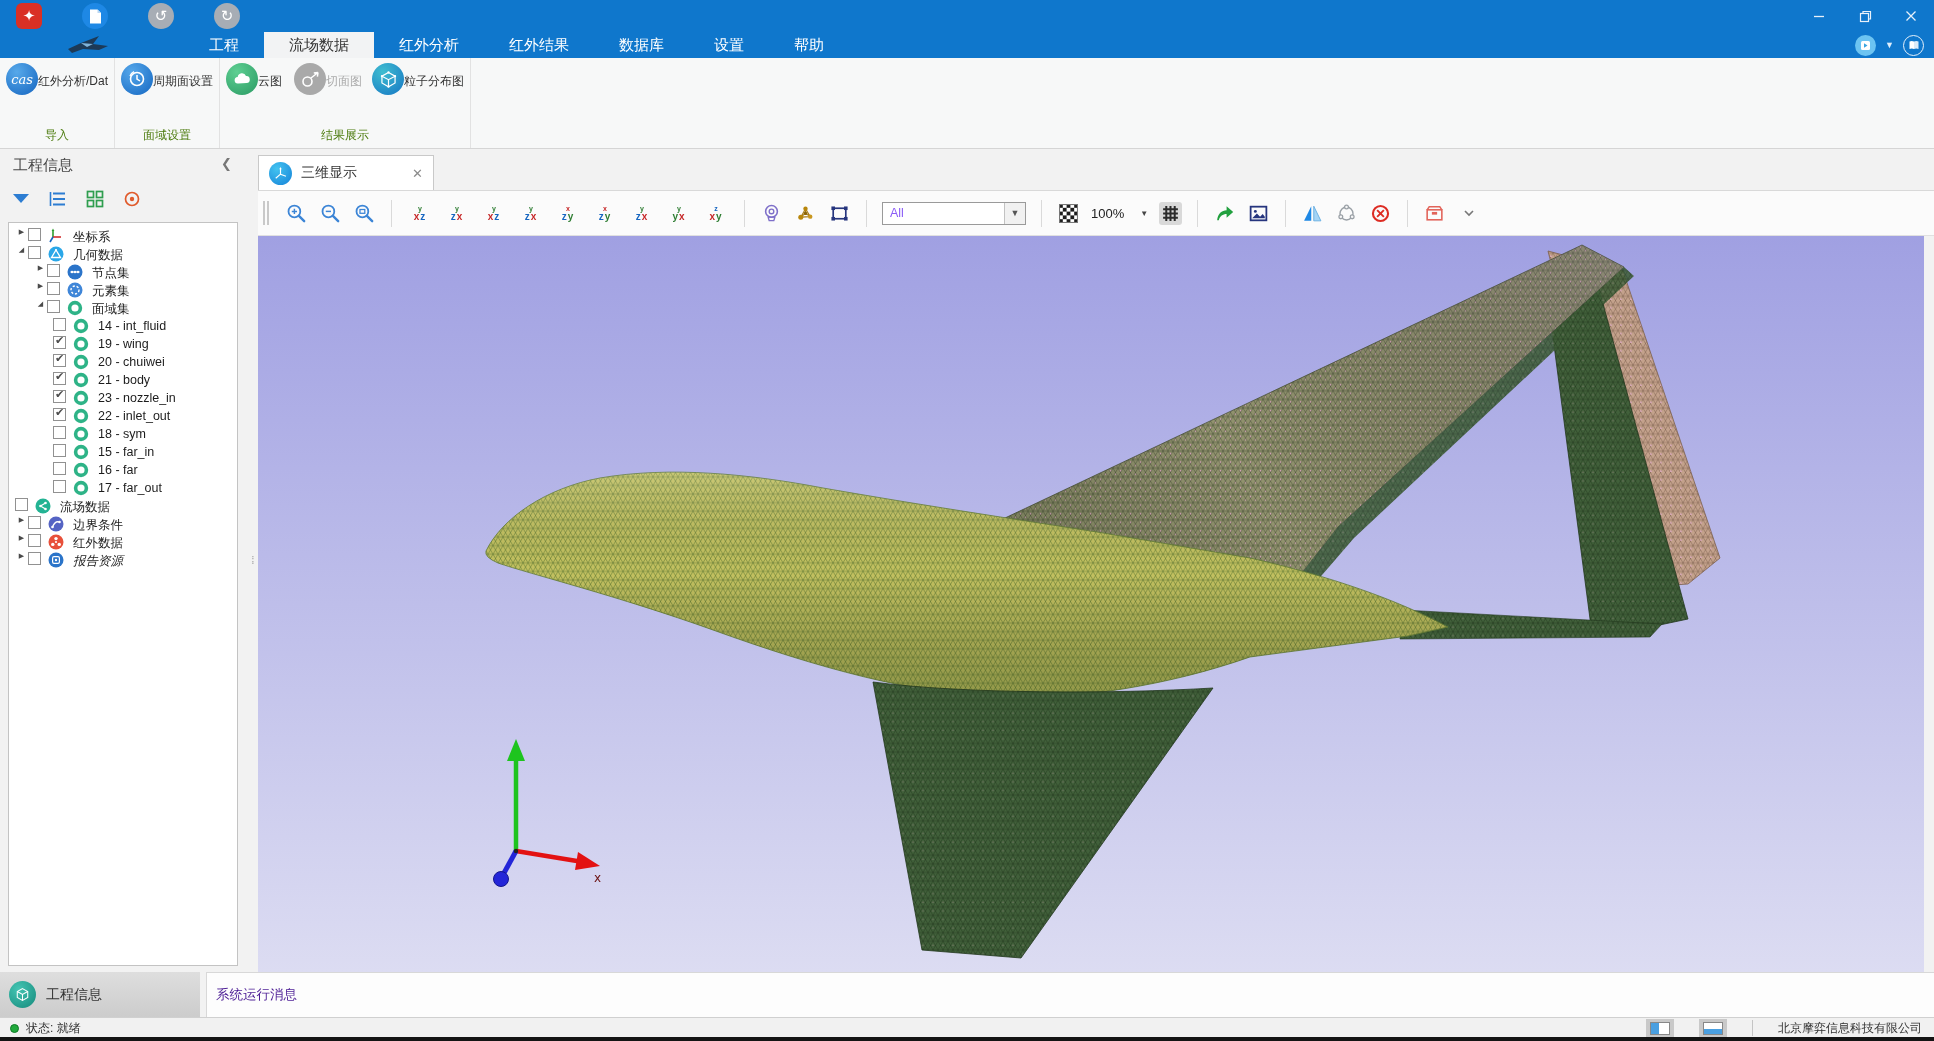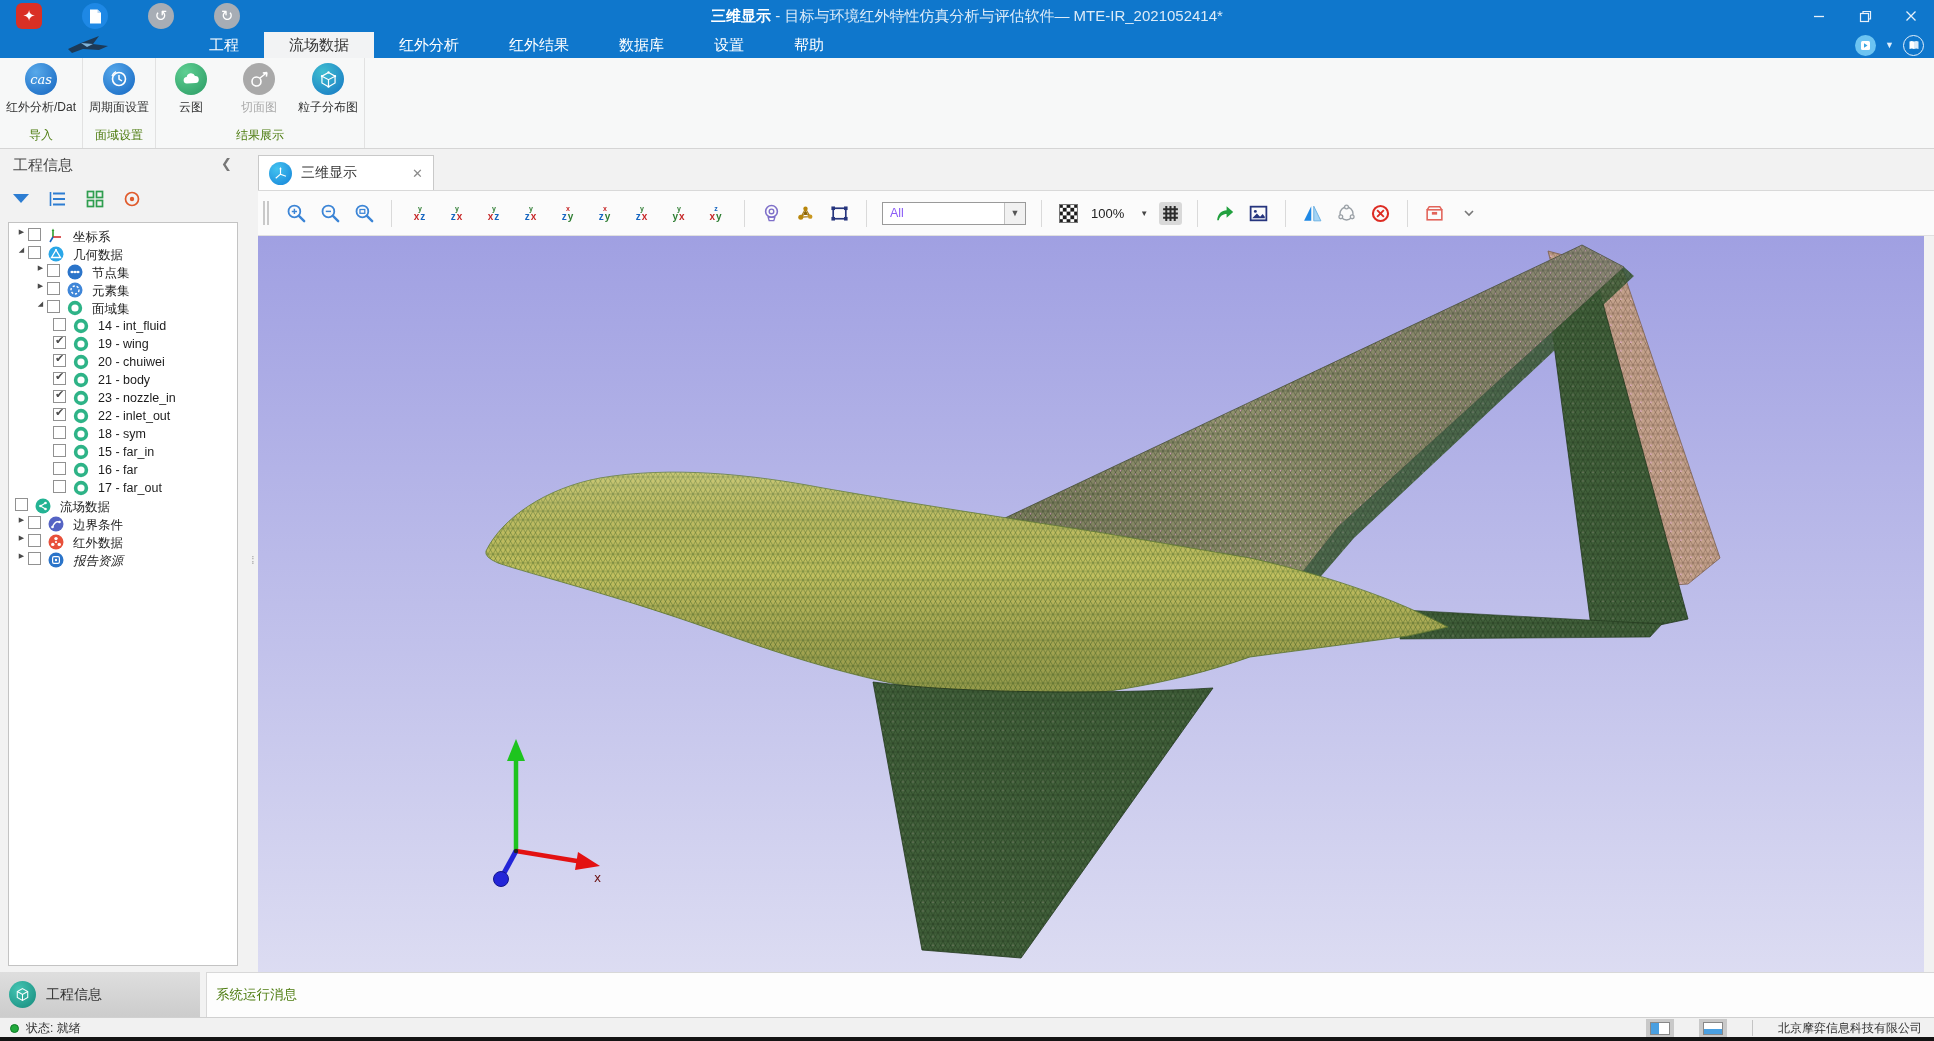--- a/index.html
+++ b/index.html
@@ -28,21 +28,21 @@
   .menu-tab.active{background:#f2f3f4;color:#333;}
   .menu-right{position:absolute;right:10px;top:0;height:26px;display:flex;align-items:center;gap:9px;}
   .mr-circle{width:21px;height:21px;border-radius:50%;background:#6cc4f2;display:flex;align-items:center;justify-content:center;}
   .mr-caret{color:#dfeefb;font-size:9px;}
   .mr-help{width:21px;height:21px;border-radius:50%;border:1.5px solid #e6f1fb;display:flex;align-items:center;justify-content:center;}
 
   
   .ribbon{position:absolute;left:0;top:58px;right:0;height:91px;background:#f7f8f8;border-bottom:1px solid #d5d5d5;display:flex;z-index:28;}
   .rgroup{display:flex;flex-direction:column;align-items:center;border-right:1px solid #e2e2e2;padding:0 6px;}
   .rbtns{display:flex;gap:10px;padding-top:5px;}
-  .rbtn{display:flex;flex-direction:column;align-items:center;min-width:58px;}
+  .rbtn{display:flex;flex-direction:row;align-items:center;min-width:58px;}
   .ricon{width:32px;height:32px;border-radius:50%;display:flex;align-items:center;justify-content:center;}
   .ricon.cas-bg{background:radial-gradient(circle at 34% 28%,#57a9ea,#1565c0);}
   .ricon.clock-bg{background:radial-gradient(circle at 34% 28%,#55a7ea,#1467c2);}
   .ricon.cloud-bg{background:radial-gradient(circle at 34% 28%,#5ecf92,#2a9a63);}
   .ricon.slice-bg{background:#a9a9a9;}
   .ricon.particle-bg{background:radial-gradient(circle at 34% 28%,#3fbdd0,#1576c4);}
   .cas-text{color:#fff;font-size:13px;font-style:italic;font-family:"DejaVu Serif","Liberation Serif",serif;}
   .rlabel{margin-top:4px;font-size:12px;color:#333;white-space:nowrap;}
   .rbtn.disabled .rlabel{color:#ababab;}
   .rgroup-label{margin-top:auto;padding:2px 0 4px 0;font-size:12px;color:#4d7c0f;}
@@ -84,21 +84,21 @@
   .combo{width:144px;height:23px;border:1px solid #9a9a9a;background:#fff;display:flex;flex:0 0 144px;}
   .combo-val{flex:1;font-size:12.5px;color:#8b5cf6;padding:3px 0 0 7px;}
   .combo-btn{width:21px;border-left:1px solid #c2c2c2;background:#f1f1f1;display:flex;align-items:center;justify-content:center;color:#555;font-size:9px;}
   .zoomlvl{display:flex;align-items:center;gap:16px;font-size:13px;color:#222;flex:0 0 auto;}
   .zoomlvl .zcaret{font-size:8px;color:#444;}
   .pressed{background:#d9d9d9;border-radius:3px;}
 
   .viewport{position:absolute;left:0;right:10px;top:87px;bottom:0;background:linear-gradient(#a0a0e2,#dcdcf2);}
   .viewport svg{position:absolute;inset:0;}
 
-  .messagebar{position:absolute;left:206px;right:0;top:972px;height:45px;background:#fdfdfd;border-top:1px solid #d8d8d8;border-left:1px solid #d8d8d8;display:flex;align-items:center;padding-left:9px;font-size:13.5px;color:#4d7c0f;z-index:4;}
+  .messagebar{position:absolute;left:206px;right:0;top:972px;height:45px;background:#fdfdfd;border-top:1px solid #d8d8d8;border-left:1px solid #d8d8d8;display:flex;align-items:center;padding-left:9px;font-size:13.5px;color:#4c1d95;z-index:4;}
 
   
   .statusbar{position:absolute;left:0;right:0;bottom:4px;height:20px;background:#f1f1f1;border-top:1px solid #d0d0d0;font-size:12px;color:#333;z-index:6;}
   .st-left{position:absolute;left:10px;top:0;height:20px;display:flex;align-items:center;gap:7px;}
   .st-dot{width:9px;height:9px;border-radius:50%;background:#21a93c;border:1px solid #0e7a26;}
   .st-right{position:absolute;right:12px;top:0;height:20px;display:flex;align-items:center;gap:25px;}
   .st-iconbox{width:28px;height:18px;background:#c9c9c9;display:flex;align-items:center;justify-content:center;}
   .pane-ico{width:20px;height:13px;background:#fff;border:1px solid #888;position:relative;}
   .pane-ico.left::after{content:"";position:absolute;left:0;top:0;bottom:0;width:45%;background:#4a9fe0;}
   .pane-ico.bottom::after{content:"";position:absolute;left:0;bottom:0;right:0;height:45%;background:#4a9fe0;}
@@ -113,23 +113,20 @@
       <div class="qa-btn qa-app">✦</div>
       <div class="qa-btn qa-doc">
         <svg width="13" height="15" viewBox="0 0 13 15">
           <path d="M1,0.5 H8.5 L12,4 V14.5 H1 Z" fill="#fff"></path>
           <path d="M8.5,0.5 L8.5,4 L12,4 Z" fill="#bcd8f2"></path>
         </svg>
       </div>
       <div class="qa-btn qa-gray">↺</div>
       <div class="qa-btn qa-gray">↻</div>
     </div>
-  <div class="win-title">
-    <span class="t-doc">三维显示</span><span class="t-rest"> - 目标与环境红外特性仿真分析与评估软件— MTE-IR_2021052414*</span>
-  </div>
   <div class="winbtns">
     <div class="winbtn">
       <svg width="12" height="12" viewBox="0 0 12 12">
           <path d="M1,6.5H11" stroke="#e8f1fa" stroke-width="1.3"></path>
         </svg>
     </div>
     <div class="winbtn">
       <svg width="13" height="13" viewBox="0 0 13 13">
           <rect x="1.5" y="3.5" width="8" height="8" fill="none" stroke="#e8f1fa" stroke-width="1.2"></rect>
           <path d="M4,3.5V1.5H11.5V9H9.5" fill="none" stroke="#e8f1fa" stroke-width="1.2"></path>

